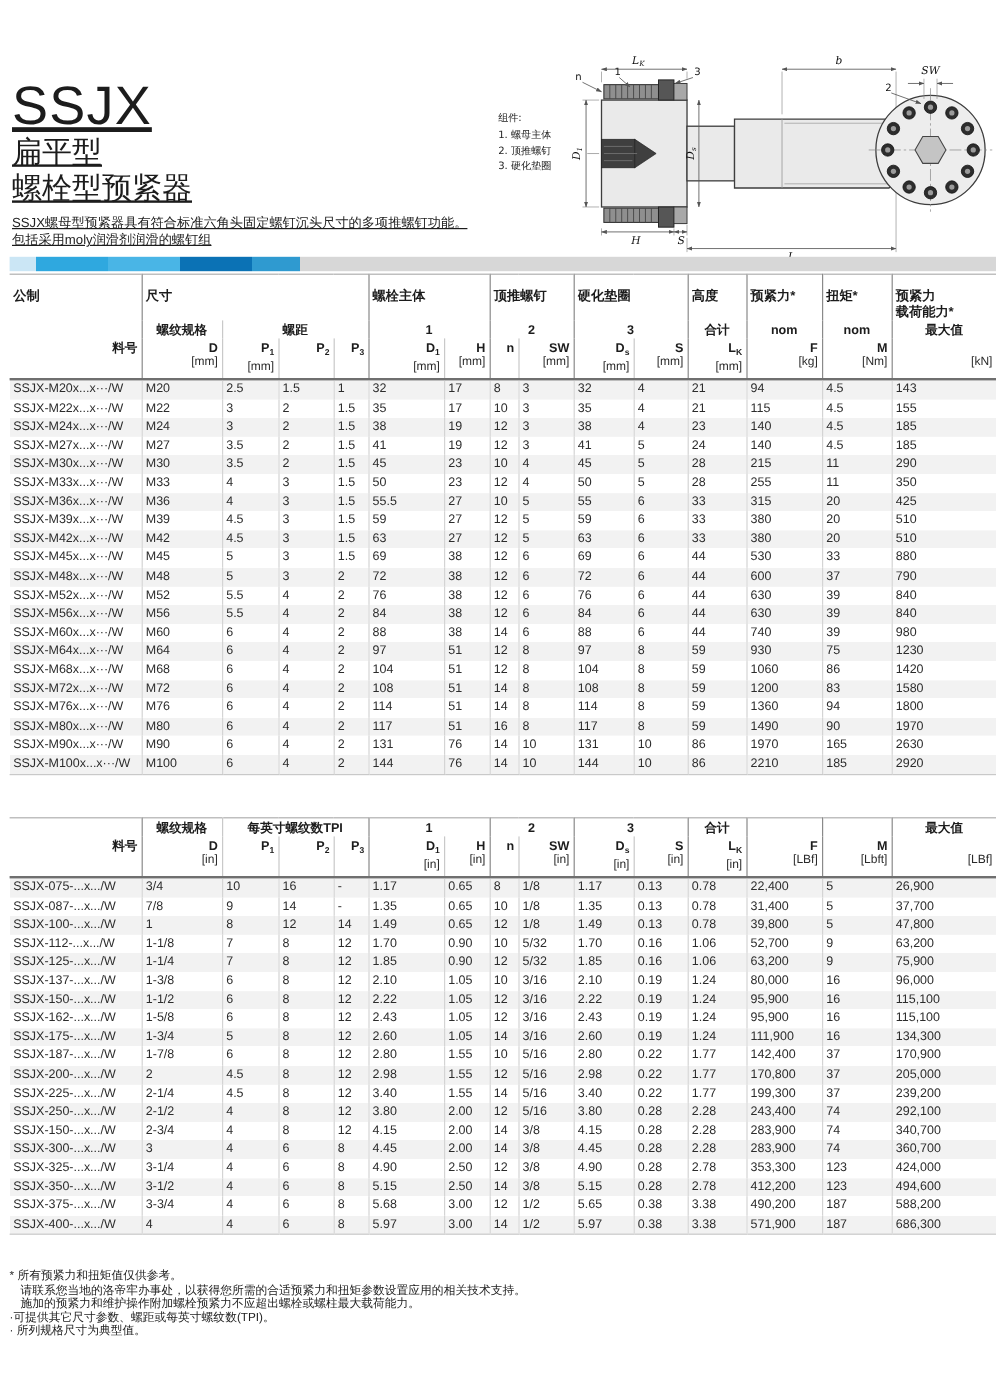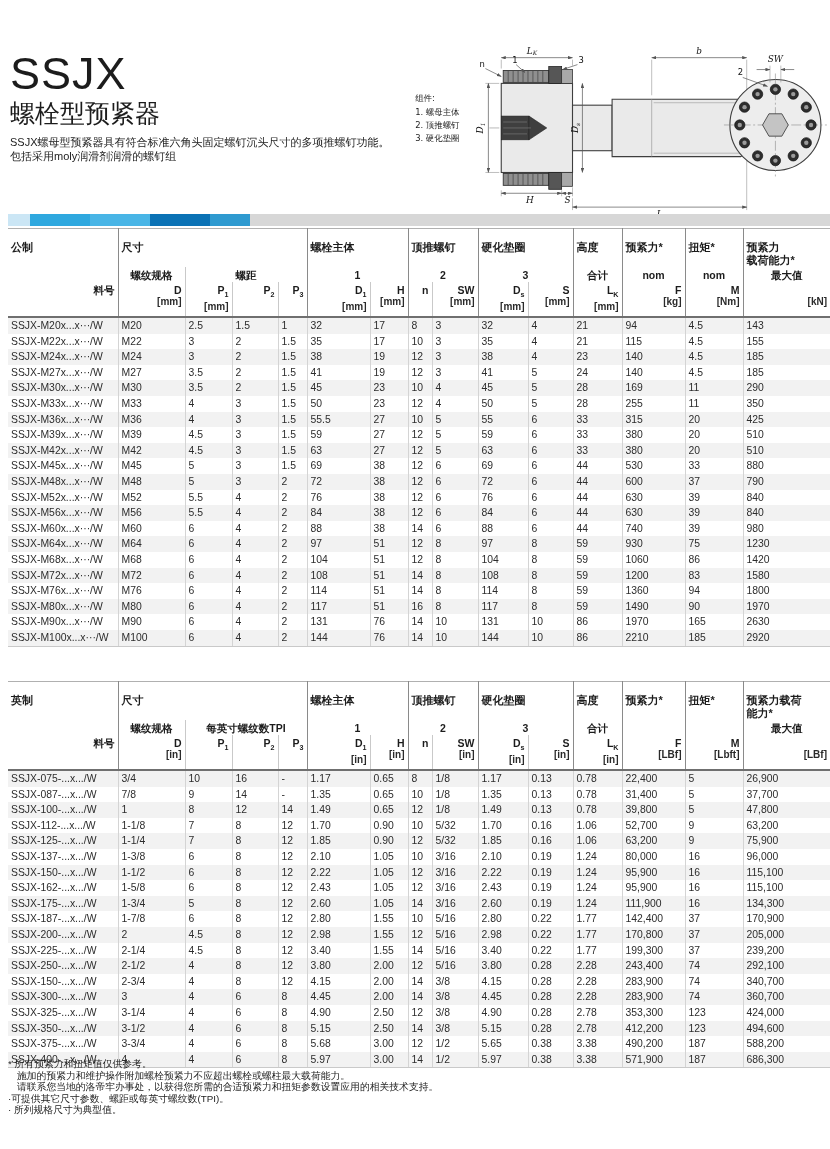--- a/index.html
+++ b/index.html
@@ -3,21 +3,21 @@
 <meta charset="utf-8">
 <style>
   html,body{margin:0;padding:0;}
   body{
     width:830px;height:1149px;background:#fff;position:relative;overflow:hidden;
     font-family:"Liberation Sans","DejaVu Sans",sans-serif;color:#1c1c1c;
   }
   .page{position:relative;width:830px;height:1149px;}
 
   
-  .title-block{position:absolute;left:10px;top:50px;width:405px;}
+  .title-block{position:absolute;left:10px;top:64px;width:405px;text-decoration:underline;}
   .title-block h1{margin:0;font-size:45px;font-weight:400;line-height:48px;letter-spacing:1px;}
   .subtitle{font-size:25px;line-height:30px;font-weight:400;}
   .desc{margin-top:7px;font-size:11px;line-height:14px;color:#222;}
 
   
   .drawing{position:absolute;right:0;top:26px;width:416px;height:196px;}
   .body{fill:#eaeaea;stroke:#3e3e3e;stroke-width:1.1;}
   .screw{fill:#8f8f8f;stroke:#333;stroke-width:0.9;}
   .thr{stroke:#4a4a4a;stroke-width:0.8;}
   .washer{fill:#565656;stroke:#222;stroke-width:0.8;}
@@ -41,41 +41,42 @@
   
   table.spec{position:absolute;left:8px;width:822px;border-collapse:collapse;table-layout:fixed;border-top:1px solid #b0b0b0;}
   #metricTable{top:228px;}
   #imperialTable{top:681px;}
   table.spec thead{border-bottom:2px solid #6f6f6f;}
   table.spec th{vertical-align:top;text-align:left;padding:2px 3px 1px 3px;font-weight:bold;white-space:nowrap;overflow:hidden;}
   tr.rowA th{font-size:11px;line-height:12.5px;padding-top:12px;}
   tr.rowB th{font-size:10.5px;line-height:12px;text-align:center;}
   tr.rowC th{font-size:10.5px;line-height:12px;padding-bottom:3px;text-align:right;}
   tr.rowC .sym{display:block;font-weight:bold;min-height:12px;}
-  tr.rowC .unit{display:block;font-weight:bold;font-size:10px;color:#2a2a2a;min-height:11px;}
+  tr.rowC .unit{display:block;font-weight:normal;font-size:10px;color:#2a2a2a;min-height:11px;}
   sub{font-size:0.68em;}
   .gl{border-left:1px solid #8a8a8a;}
   .sl{border-left:1px solid #c9c9c9;}
   .ctr{text-align:center;}
   table.spec tbody td{font-size:10.4px;height:15.6px;padding:0 3px;line-height:15.6px;white-space:nowrap;overflow:hidden;border-left:1px solid #d4d4d4;color:#2c2c2c;}
   table.spec tbody td:first-child{border-left:none;}
   table.spec tbody tr:nth-child(odd){background:#f2f2f2;}
   table.spec tbody tr:last-child td{border-bottom:1px solid #c9c9c9;}
 
   
   .footnotes{position:absolute;left:8px;top:1058px;font-size:9.8px;line-height:11.5px;color:#222;}
   .fn-indent{padding-left:9px;}
 </style>
 </head>
 <body>
 
 <div class="page">
 
   <div class="title-block">
     <h1>SSJX</h1>
+    <div class="subtitle">扁平型</div>
     <div class="subtitle">螺栓型预紧器</div>
     <div class="desc">
       <span>SSJX螺母型预紧器具有符合标准六角头固定螺钉沉头尺寸的多项推螺钉功能。</span><br>
       <span>包括采用moly润滑剂润滑的螺钉组</span>
     </div>
   </div>
 
   <div class="drawing">
     <svg viewBox="0 0 420 195" width="416" height="193">
       <defs>
@@ -391,21 +392,21 @@
           <td>3.5</td>
           <td>2</td>
           <td>1.5</td>
           <td>45</td>
           <td>23</td>
           <td>10</td>
           <td>4</td>
           <td>45</td>
           <td>5</td>
           <td>28</td>
-          <td>169</td>
+          <td>215</td>
           <td>11</td>
           <td>290</td>
         </tr>
         <tr>
           <td>SSJX-M33x...x···/W</td>
           <td>M33</td>
           <td>4</td>
           <td>3</td>
           <td>1.5</td>
           <td>50</td>
@@ -689,31 +690,20 @@
         <col style="width:24px">
         <col style="width:46px">
         <col style="width:50px">
       <col style="width:45px">
         <col style="width:49px">
         <col style="width:63px">
         <col style="width:58px">
         <col style="width:87px">
     </colgroup>
     <thead>
-      <tr class="rowA">
-        <th>英制</th>
-        <th colspan="4" class="gl">尺寸</th>
-        <th colspan="2" class="gl">螺栓主体</th>
-        <th colspan="2" class="gl">顶推螺钉</th>
-        <th colspan="2" class="gl">硬化垫圈</th>
-        <th class="gl">高度</th>
-        <th class="gl">预紧力*</th>
-        <th class="gl">扭矩*</th>
-        <th class="gl"><span>预紧力载荷</span><br><span>能力*</span></th>
-      </tr>
       <tr class="rowB">
         <th></th>
         <th class="gl">螺纹规格</th>
         <th colspan="3" class="sl">每英寸螺纹数TPI</th>
         <th colspan="2" class="gl ctr">1</th>
         <th colspan="2" class="gl ctr">2</th>
         <th colspan="2" class="gl ctr">3</th>
         <th class="gl">合计</th>
         <th class="gl"></th>
         <th class="gl"></th>
@@ -1101,19 +1091,19 @@
           <td>3.38</td>
           <td>571,900</td>
           <td>187</td>
           <td>686,300</td>
         </tr>
       </tbody>
   </table>
 
   <div class="footnotes">
     <div>* 所有预紧力和扭矩值仅供参考。</div>
+    <div class="fn-indent">请联系您当地的洛帝牢办事处，以获得您所需的合适预紧力和扭矩参数设置应用的相关技术支持。</div>
     <div class="fn-indent">施加的预紧力和维护操作附加螺栓预紧力不应超出螺栓或螺柱最大载荷能力。</div>
-    <div class="fn-indent">请联系您当地的洛帝牢办事处，以获得您所需的合适预紧力和扭矩参数设置应用的相关技术支持。</div>
     <div>·可提供其它尺寸参数、螺距或每英寸螺纹数(TPI)。</div>
     <div>· 所列规格尺寸为典型值。</div>
   </div>
 
 </div>
 
 </body></html>

